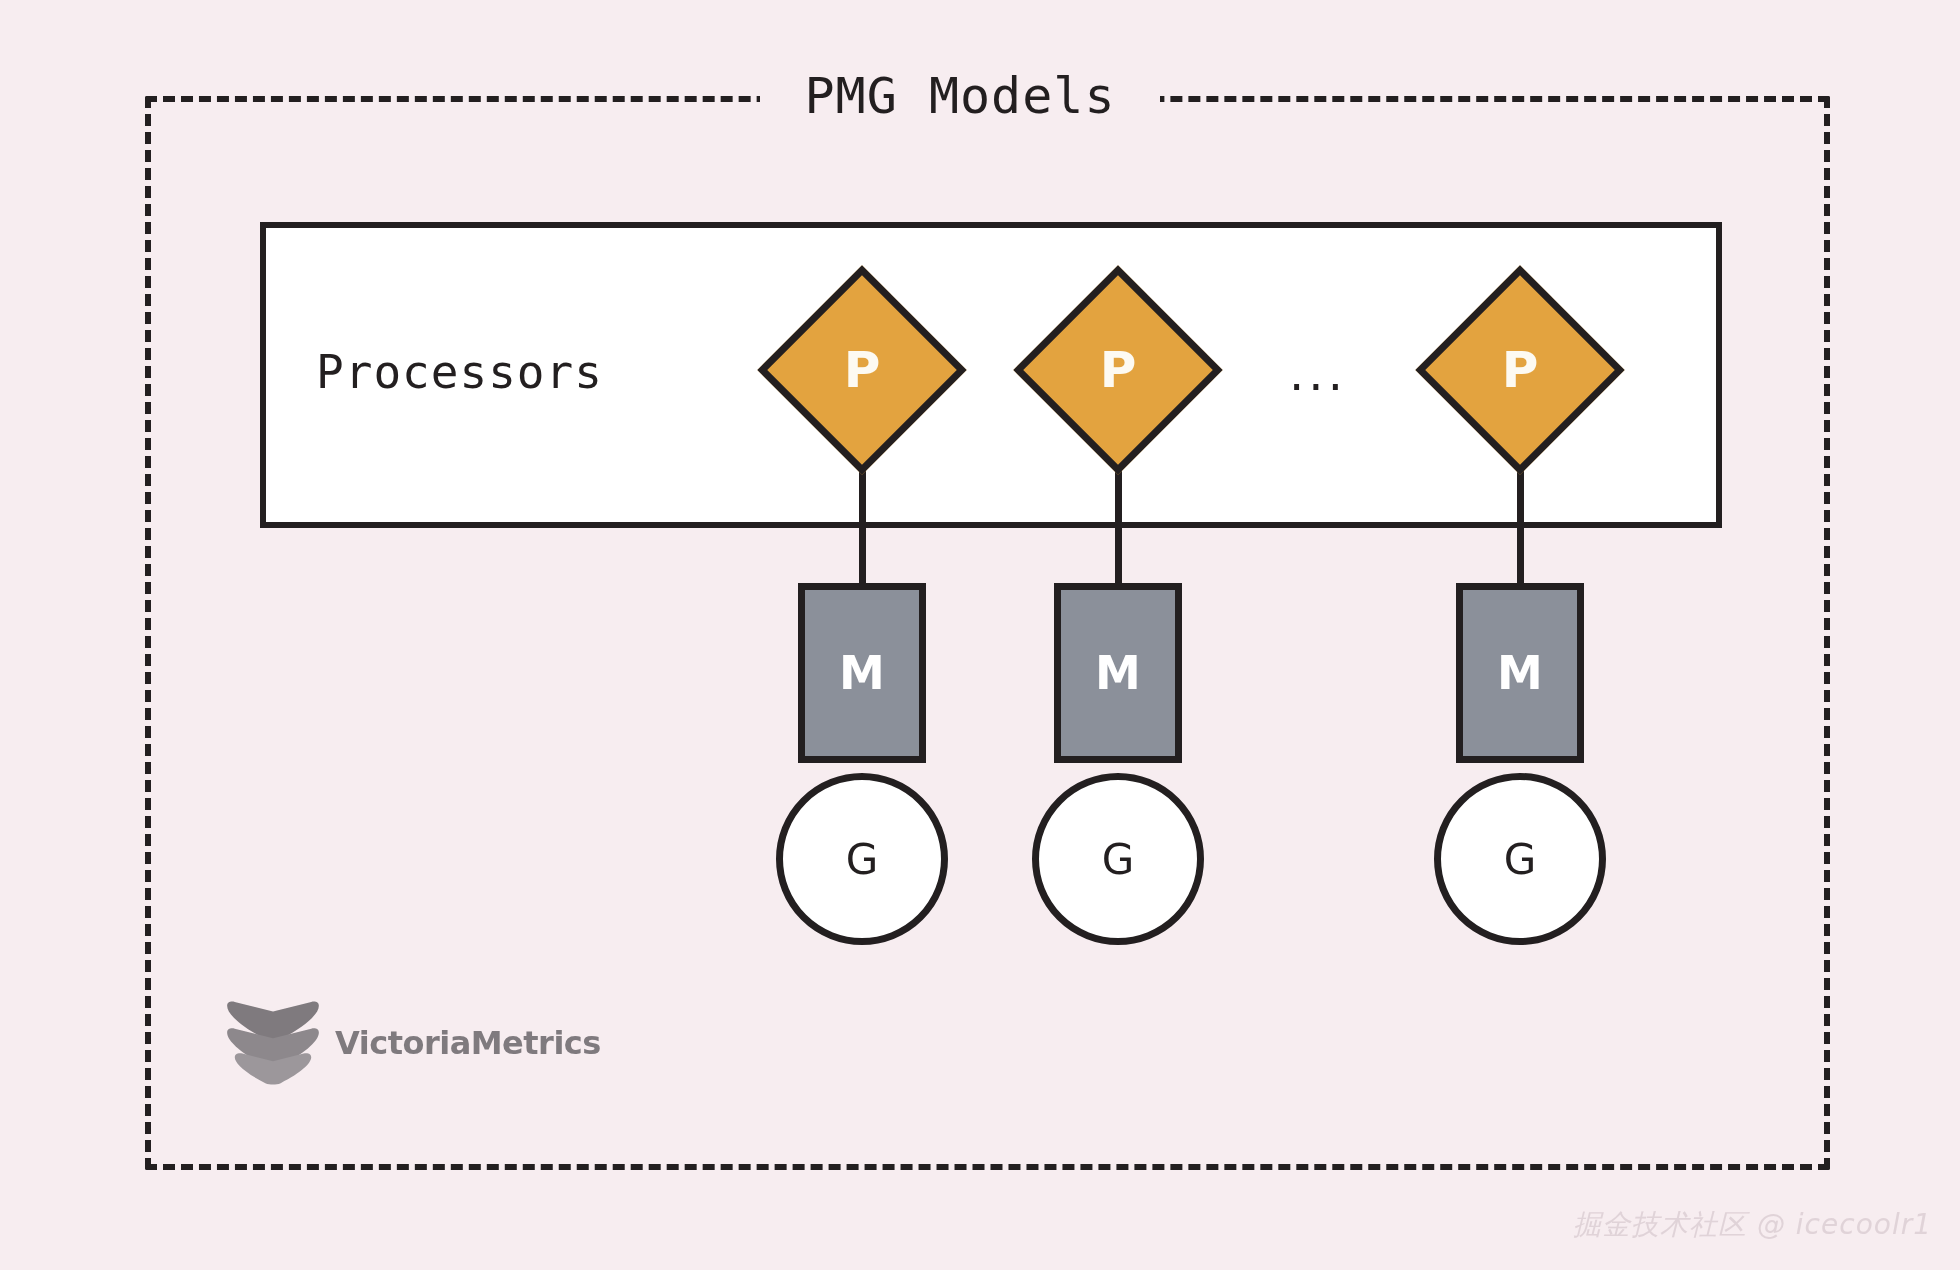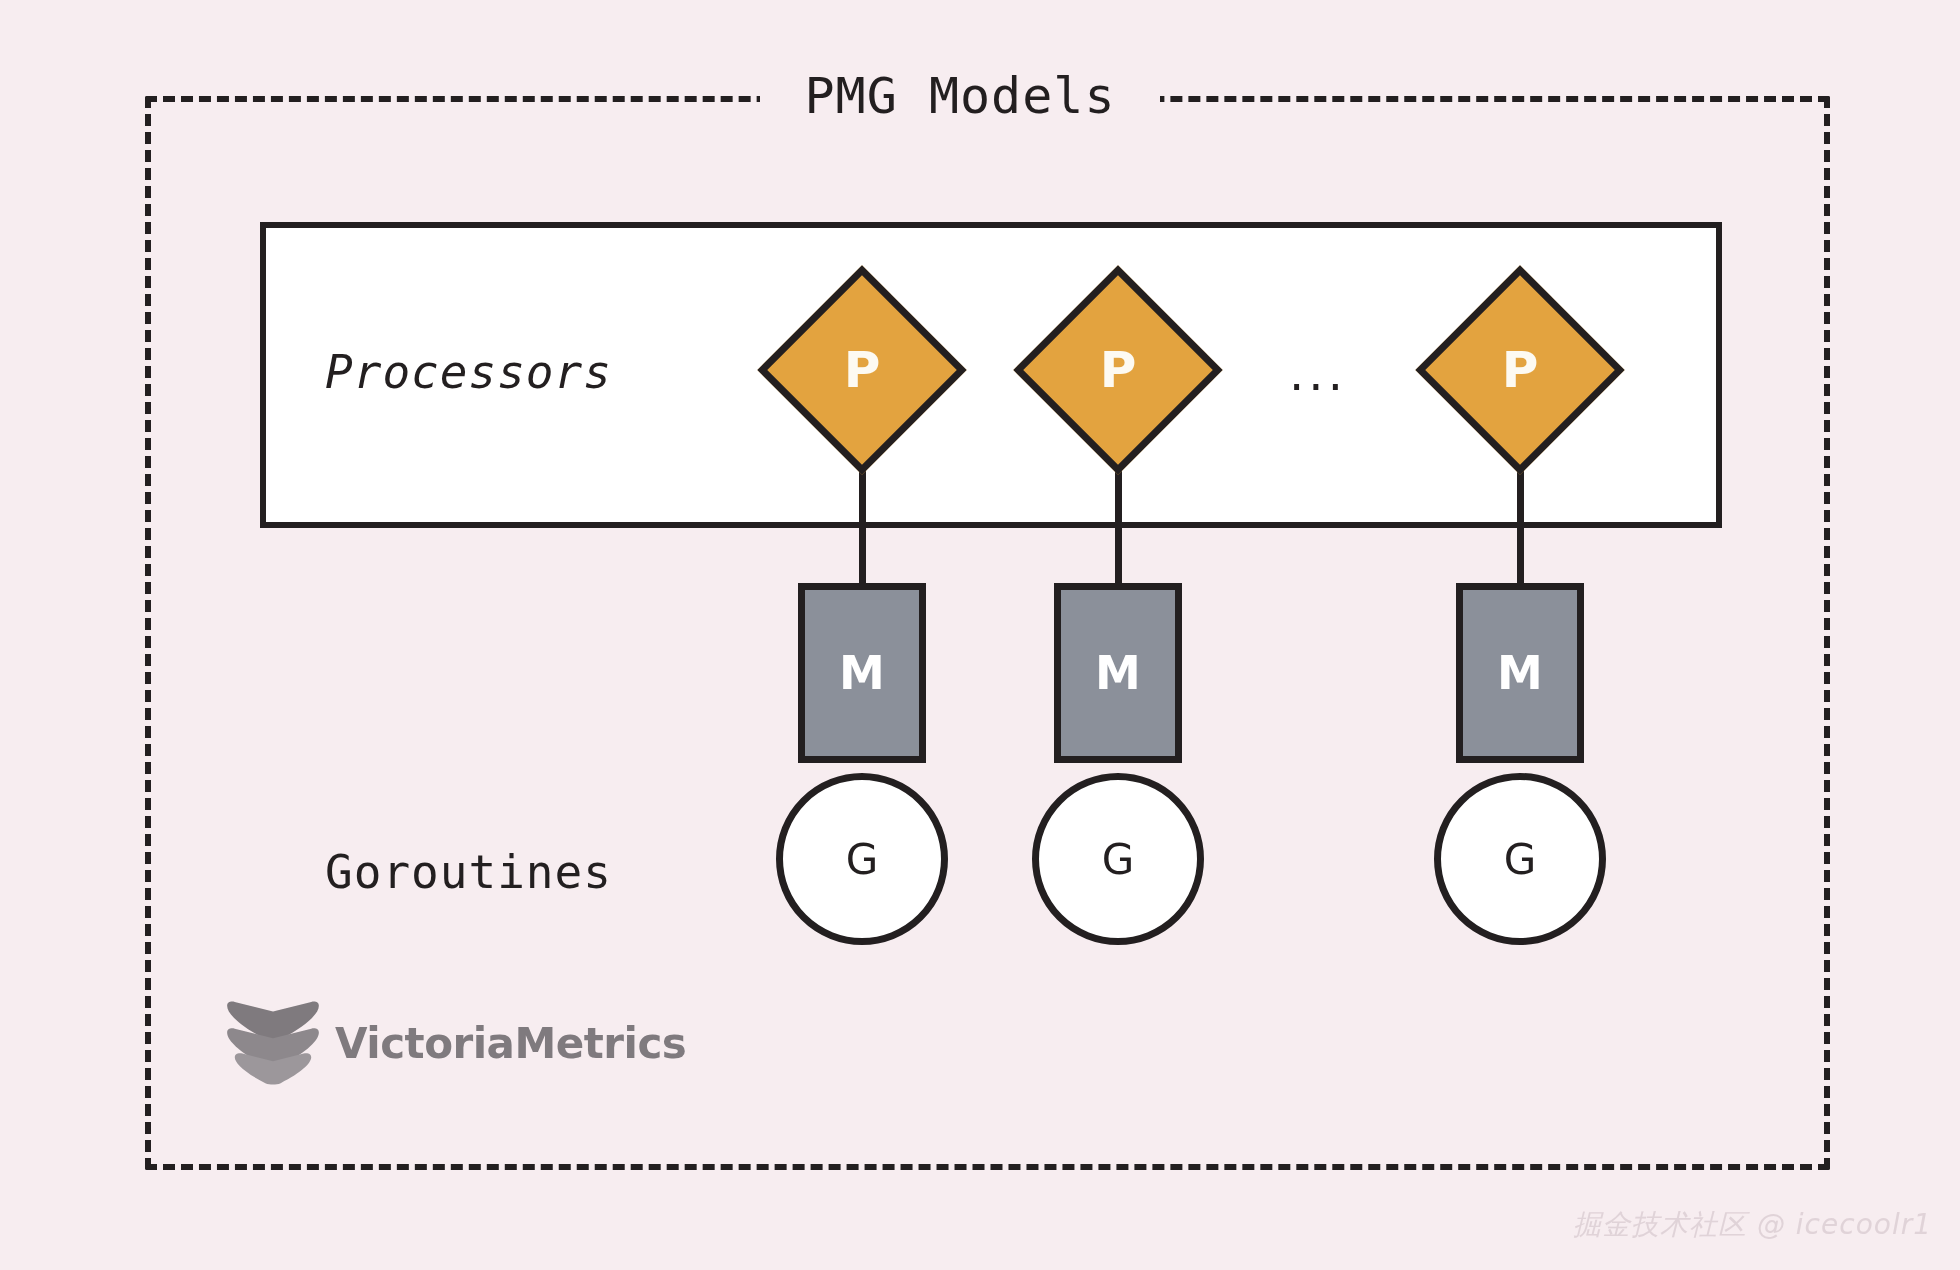--- a/index.html
+++ b/index.html
@@ -68,21 +68,21 @@
   
   .row-label {
     position: absolute;
     color: #231f20;
     font-size: 46px;
     font-weight: 500;
     letter-spacing: 1px;
     white-space: nowrap;
     font-family: "DejaVu Sans Mono", "Liberation Mono", monospace;
   }
-  .label-processors { left: 325px; top: 345px; font-style: italic; }
+  .label-processors { left: 316px; top: 345px; }
   .label-threads    { left: 428px; top: 662px; }
   .label-goroutines { left: 325px; top: 845px; }
 
   
   .connector {
     position: absolute;
     width: 7px;
     background: #231f20;
     top: 470px;
     height: 118px;
@@ -188,21 +188,21 @@
     align-items: center;
     gap: 14px;
   }
   .vm-mark {
     width: 96px;
     height: 86px;
     display: block;
   }
   .vm-word {
     color: #7f7a7e;
-    font-size: 42px;
+    font-size: 32px;
     font-weight: 700;
     letter-spacing: -0.5px;
     font-family: "DejaVu Sans", "Liberation Sans", sans-serif;
   }
 
   
   .watermark {
     position: absolute;
     right: 28px;
     bottom: 26px;
@@ -219,21 +219,20 @@
 
 <div id="stage">
 
   <div class="dashed-frame"></div>
 
   <div class="frame-title">PMG Models</div>
 
   <div class="processors-panel"></div>
 
   <div class="row-label label-processors">Processors</div>
-  <div class="row-label label-goroutines">Goroutines</div>
 
   <div class="connector" style="left:859px;"></div>
   <div class="connector" style="left:1115px;"></div>
   <div class="connector" style="left:1517px;"></div>
 
   <div class="diamond-wrap" style="left:760px;">
     <div class="diamond"></div>
     <div class="diamond-letter">P</div>
   </div>
   <div class="diamond-wrap" style="left:1016px;">

